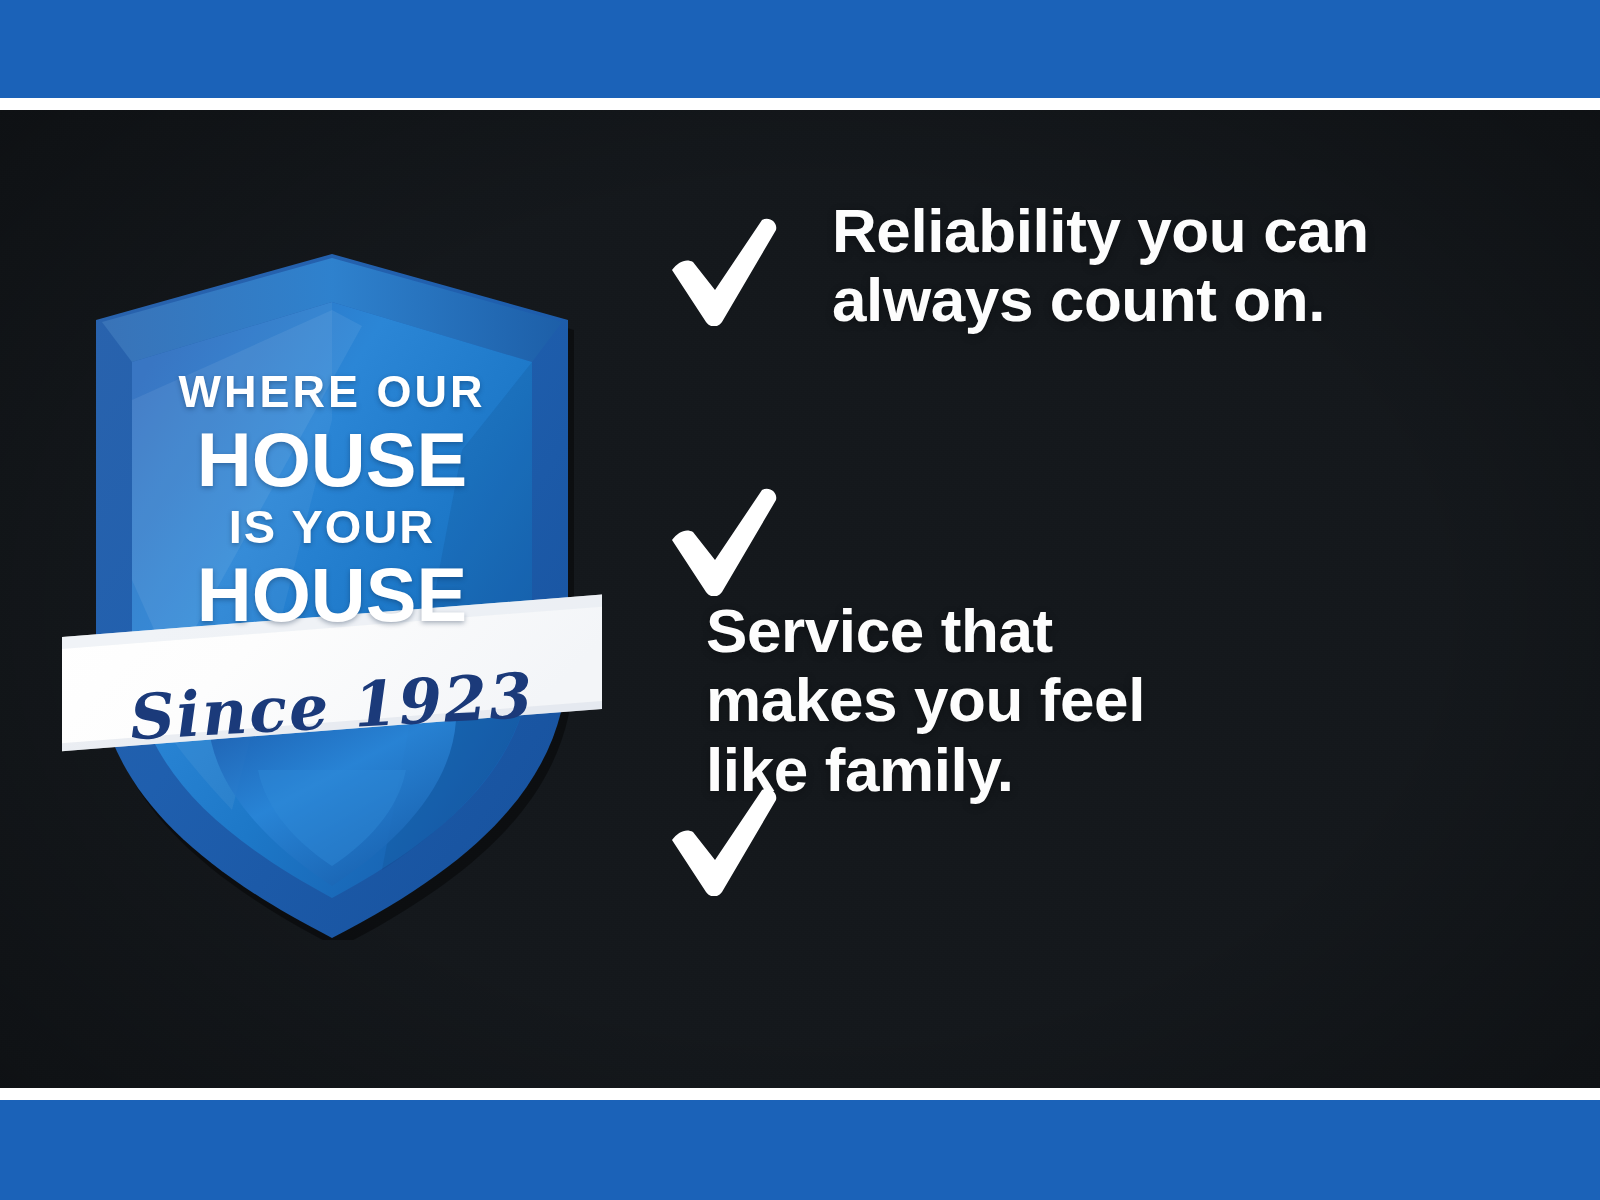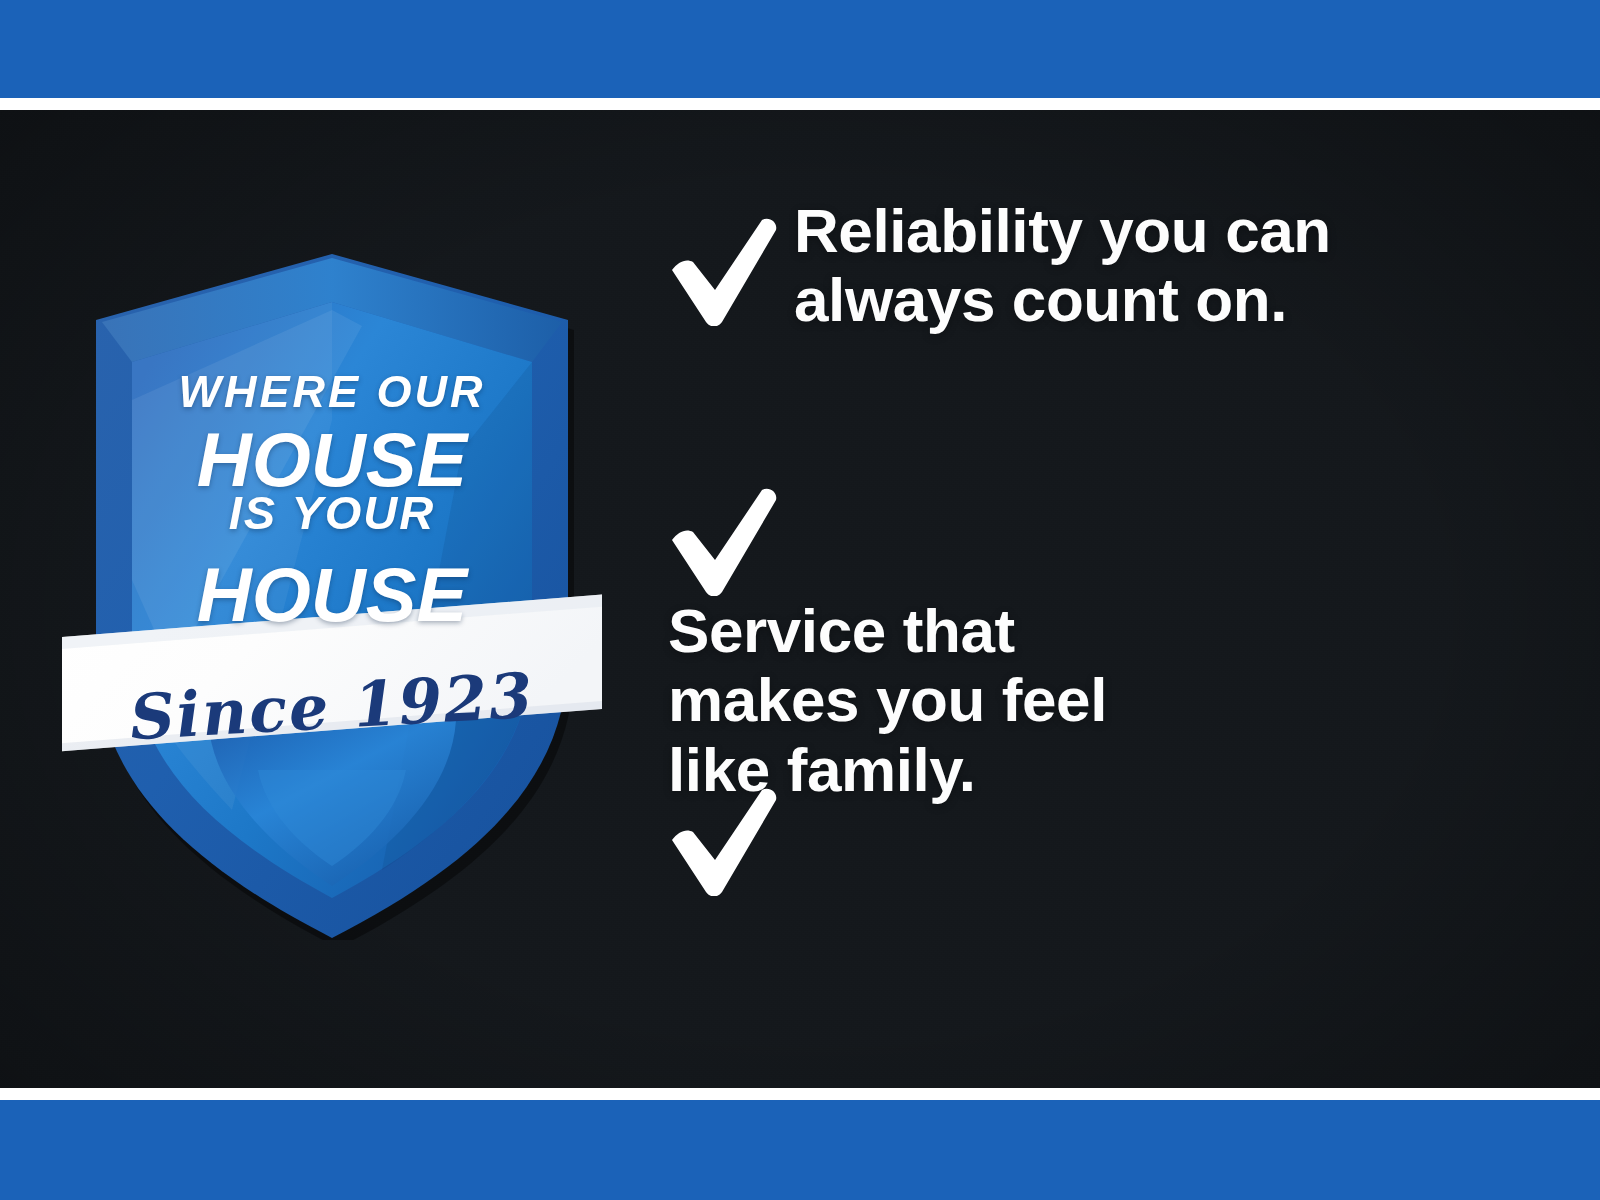--- a/index.html
+++ b/index.html
@@ -108,25 +108,24 @@
   .lk-line {
     position: absolute;
     width: 100%;
     text-align: center;
     color: #ffffff;
     font-family: "Liberation Sans", sans-serif;
     font-weight: bold;
     letter-spacing: 1px;
     text-shadow: 0 2px 5px rgba(8,32,64,0.35);
     white-space: nowrap;
-    font-style: italic;
   }
   .lk-where { top: 116px; font-size: 45px; letter-spacing: 3px; }
   .lk-house1 { top: 166px; font-size: 76px; letter-spacing: 0px; }
-  .lk-isyour { top: 235px; font-size: 47px; letter-spacing: 2px; }
+  .lk-isyour { top: 249px; font-size: 47px; letter-spacing: 2px; }
   .lk-house2 { top: 301px; font-size: 76px; letter-spacing: 0px; }
 
   
   .ribbon-text {
     position: absolute;
     left: 0;
     top: 420px;
     width: 540px;
     text-align: center;
     color: #1b3a7a;
@@ -167,20 +166,21 @@
   .b-text {
     flex: 1 1 auto;
     color: #fdfdfd;
     font-family: "Liberation Sans", sans-serif;
     font-weight: bold;
     font-size: 62px;
     line-height: 1.12;
     letter-spacing: -0.4px;
     text-shadow: 0 2px 8px rgba(0,0,0,0.30);
     white-space: pre-line;
+    margin-left: 38px;
   }
 </style>
 </head>
 <body>
 
 <div class="canvas">
 
   <div class="bar bar-top"></div>
 
   <div class="body-panel">

